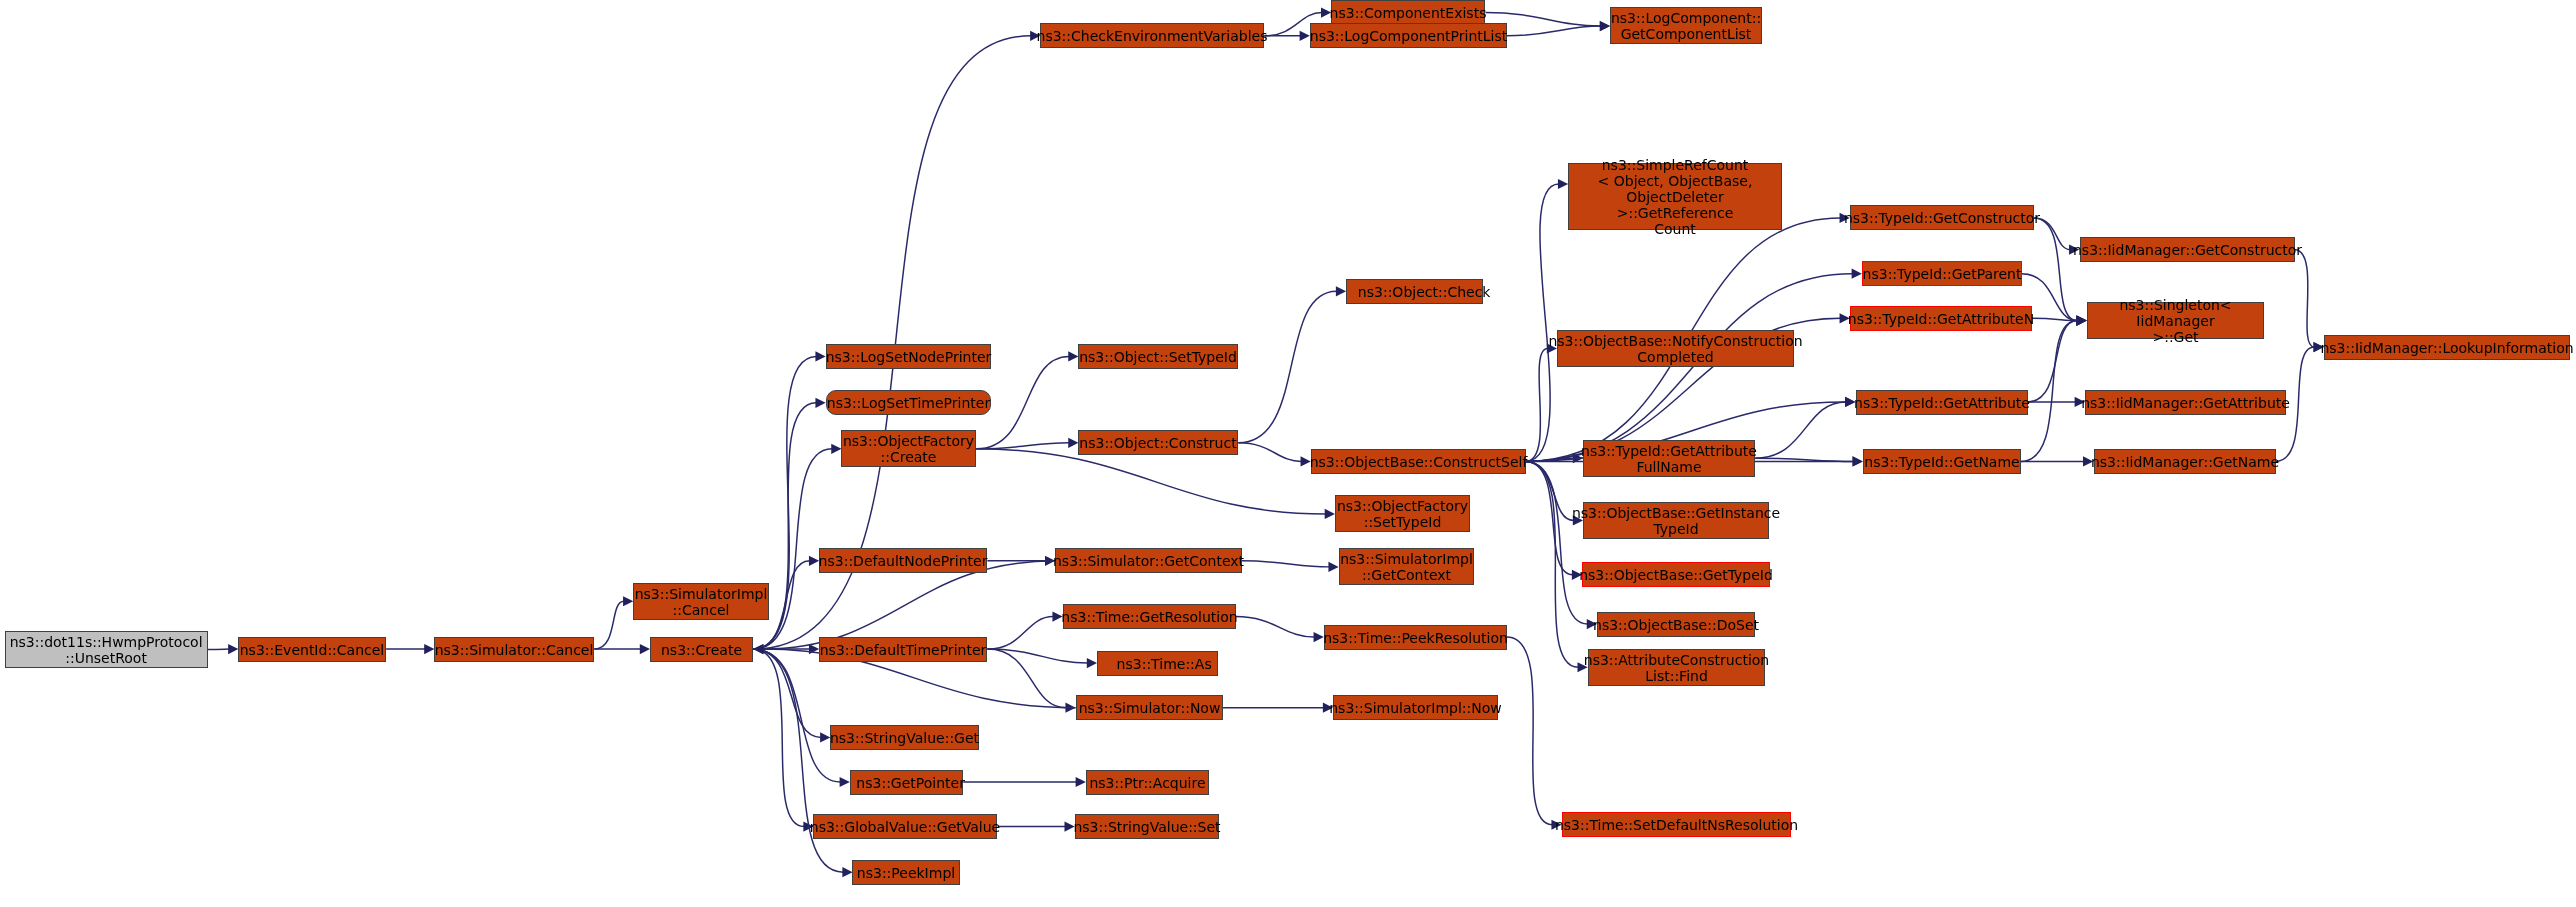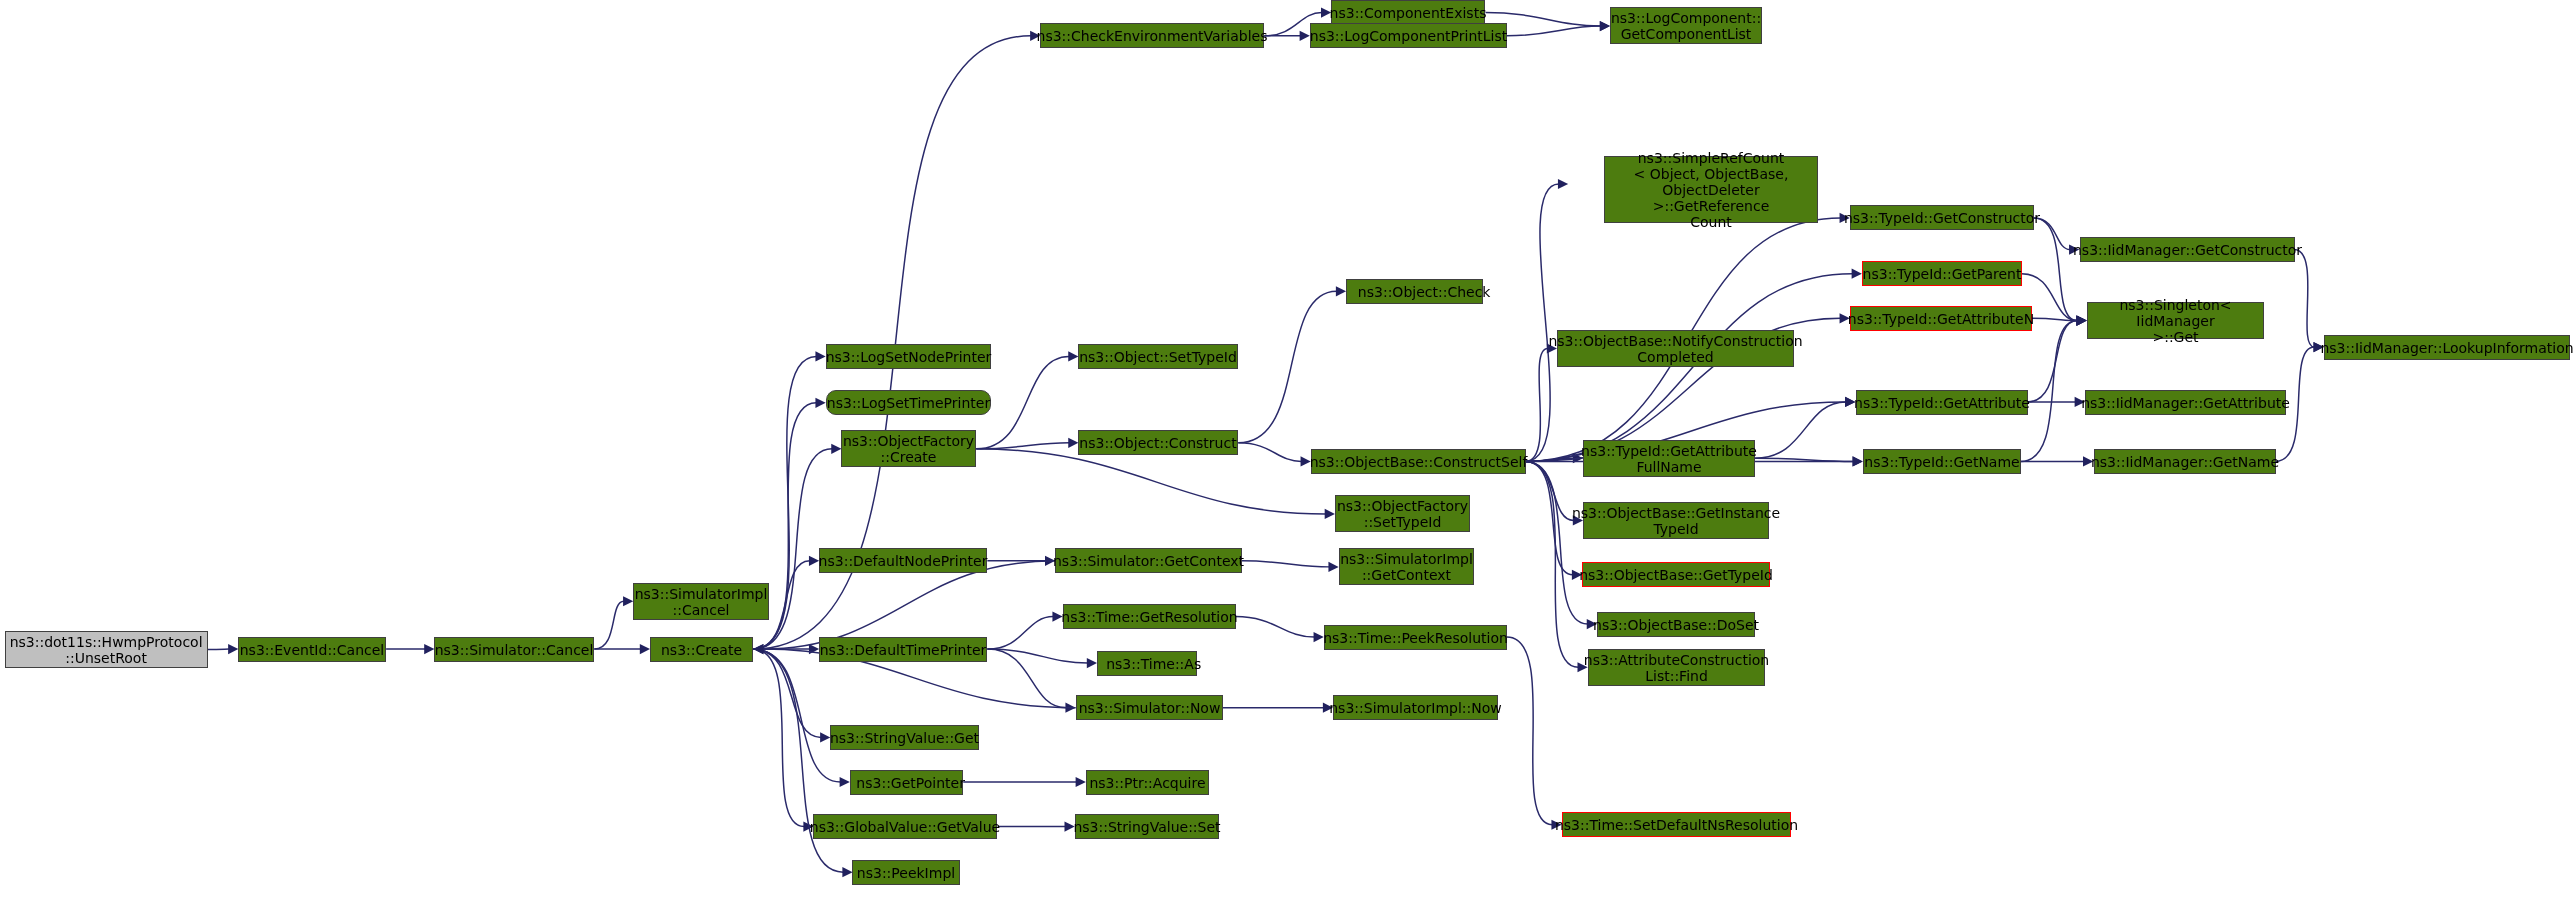--- a/index.html
+++ b/index.html
@@ -23,21 +23,21 @@
     height: 907px;
     pointer-events: none;
   }
   .node {
     position: absolute;
     box-sizing: border-box;
     display: flex;
     align-items: center;
     justify-content: center;
     text-align: center;
-    background: #4d7c0f;
+    background: #c2410c;
     border: 0.9px solid #404040;
     color: #000000;
     font-size: 14px;
     line-height: 16px;
     letter-spacing: 0px;
     white-space: pre-line;
     padding: 0 3.7px;
   }
   .node.red {
     border-color: #ff0000;
@@ -199,21 +199,21 @@
       <div class="node" style="left: 813px; top: 814px; width: 184px; height: 25px;">ns3::GlobalValue::GetValue</div>
       <div class="node" style="left: 852px; top: 860px; width: 108px; height: 25px;">ns3::PeekImpl</div>
       <div class="node" style="left: 1040px; top: 23px; width: 224px; height: 25px;">ns3::CheckEnvironmentVariables</div>
       <div class="node" style="left: 1331px; top: 0px; width: 154px; height: 25px;">ns3::ComponentExists</div>
       <div class="node" style="left: 1310px; top: 23px; width: 197px; height: 25px;">ns3::LogComponentPrintList</div>
       <div class="node" style="left: 1610px; top: 7.4px; width: 152px; height: 37px;">ns3::LogComponent::
 GetComponentList</div>
       <div class="node" style="left: 1078px; top: 344px; width: 160px; height: 25px;">ns3::Object::SetTypeId</div>
       <div class="node" style="left: 1078px; top: 430px; width: 160px; height: 25px;">ns3::Object::Construct</div>
       <div class="node" style="left: 1346px; top: 279px; width: 137px; height: 25px; padding-left: 23px;">ns3::Object::Check</div>
-      <div class="node" style="left: 1568px; top: 156px; width: 214px; height: 67px; margin-left: 36px;">ns3::SimpleRefCount
+      <div class="node" style="left: 1568px; top: 163px; width: 214px; height: 67px;">ns3::SimpleRefCount
 &lt; Object, ObjectBase,
  ObjectDeleter &gt;::GetReference
 Count</div>
       <div class="node" style="left: 1557px; top: 330px; width: 237px; height: 37px;">ns3::ObjectBase::NotifyConstruction
 Completed</div>
       <div class="node" style="left: 1311px; top: 449px; width: 215px; height: 25px;">ns3::ObjectBase::ConstructSelf</div>
       <div class="node" style="left: 1335px; top: 495px; width: 135px; height: 37px;">ns3::ObjectFactory
 ::SetTypeId</div>
       <div class="node" style="left: 1583px; top: 440px; width: 172px; height: 37px;">ns3::TypeId::GetAttribute
 FullName</div>
@@ -221,21 +221,21 @@
 TypeId</div>
       <div class="node red" style="left: 1582px; top: 562px; width: 188px; height: 25px;">ns3::ObjectBase::GetTypeId</div>
       <div class="node" style="left: 1597px; top: 612px; width: 158px; height: 25px;">ns3::ObjectBase::DoSet</div>
       <div class="node" style="left: 1588px; top: 649px; width: 177px; height: 37px;">ns3::AttributeConstruction
 List::Find</div>
       <div class="node red" style="left: 1562px; top: 812px; width: 229px; height: 25px;">ns3::Time::SetDefaultNsResolution</div>
       <div class="node" style="left: 1055px; top: 548px; width: 187px; height: 25px;">ns3::Simulator::GetContext</div>
       <div class="node" style="left: 1339px; top: 548px; width: 135px; height: 37px;">ns3::SimulatorImpl
 ::GetContext</div>
       <div class="node" style="left: 1063px; top: 604px; width: 173px; height: 25px;">ns3::Time::GetResolution</div>
-      <div class="node" style="left: 1097px; top: 651px; width: 100px; height: 25px; padding-left: 17px;">ns3::Time::As</div>
+      <div class="node" style="left: 1097px; top: 651px; width: 121px; height: 25px; padding-left: 17px;">ns3::Time::As</div>
       <div class="node" style="left: 1076px; top: 695px; width: 147px; height: 25px;">ns3::Simulator::Now</div>
       <div class="node" style="left: 1324px; top: 625px; width: 183px; height: 25px;">ns3::Time::PeekResolution</div>
       <div class="node" style="left: 1333px; top: 695px; width: 165px; height: 25px;">ns3::SimulatorImpl::Now</div>
       <div class="node" style="left: 1086px; top: 770px; width: 123px; height: 25px;">ns3::Ptr::Acquire</div>
       <div class="node" style="left: 1075px; top: 814px; width: 144px; height: 25px;">ns3::StringValue::Set</div>
       <div class="node" style="left: 1850px; top: 205px; width: 184px; height: 25px;">ns3::TypeId::GetConstructor</div>
       <div class="node red" style="left: 1862px; top: 261px; width: 160px; height: 25px;">ns3::TypeId::GetParent</div>
       <div class="node red" style="left: 1850px; top: 306px; width: 182px; height: 25px;">ns3::TypeId::GetAttributeN</div>
       <div class="node" style="left: 1856px; top: 390px; width: 172px; height: 25px;">ns3::TypeId::GetAttribute</div>
       <div class="node" style="left: 1863px; top: 449px; width: 158px; height: 25px;">ns3::TypeId::GetName</div>

